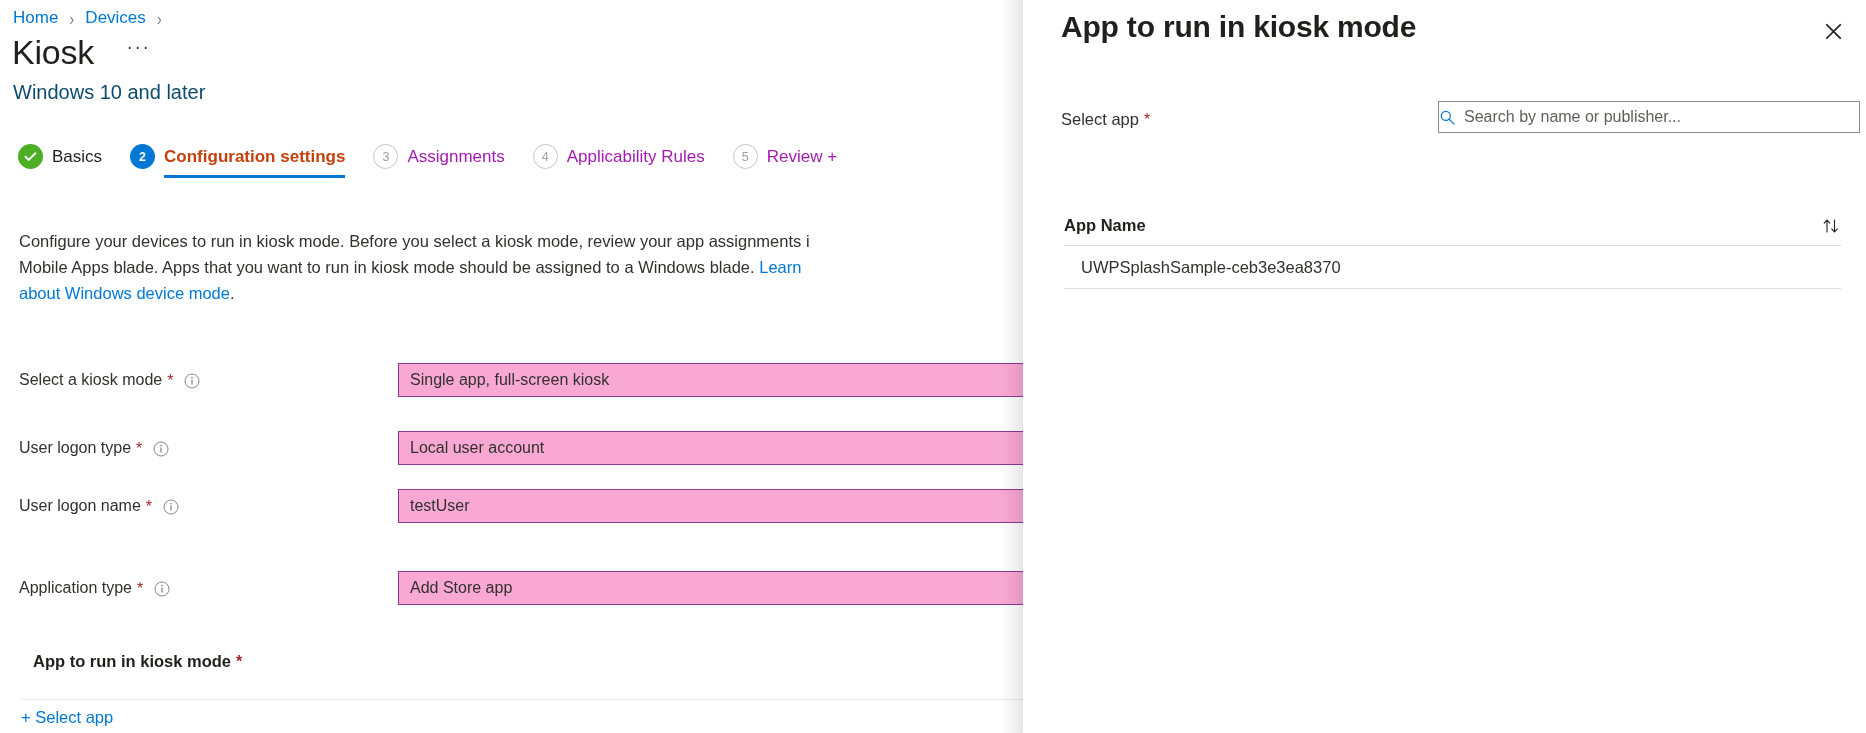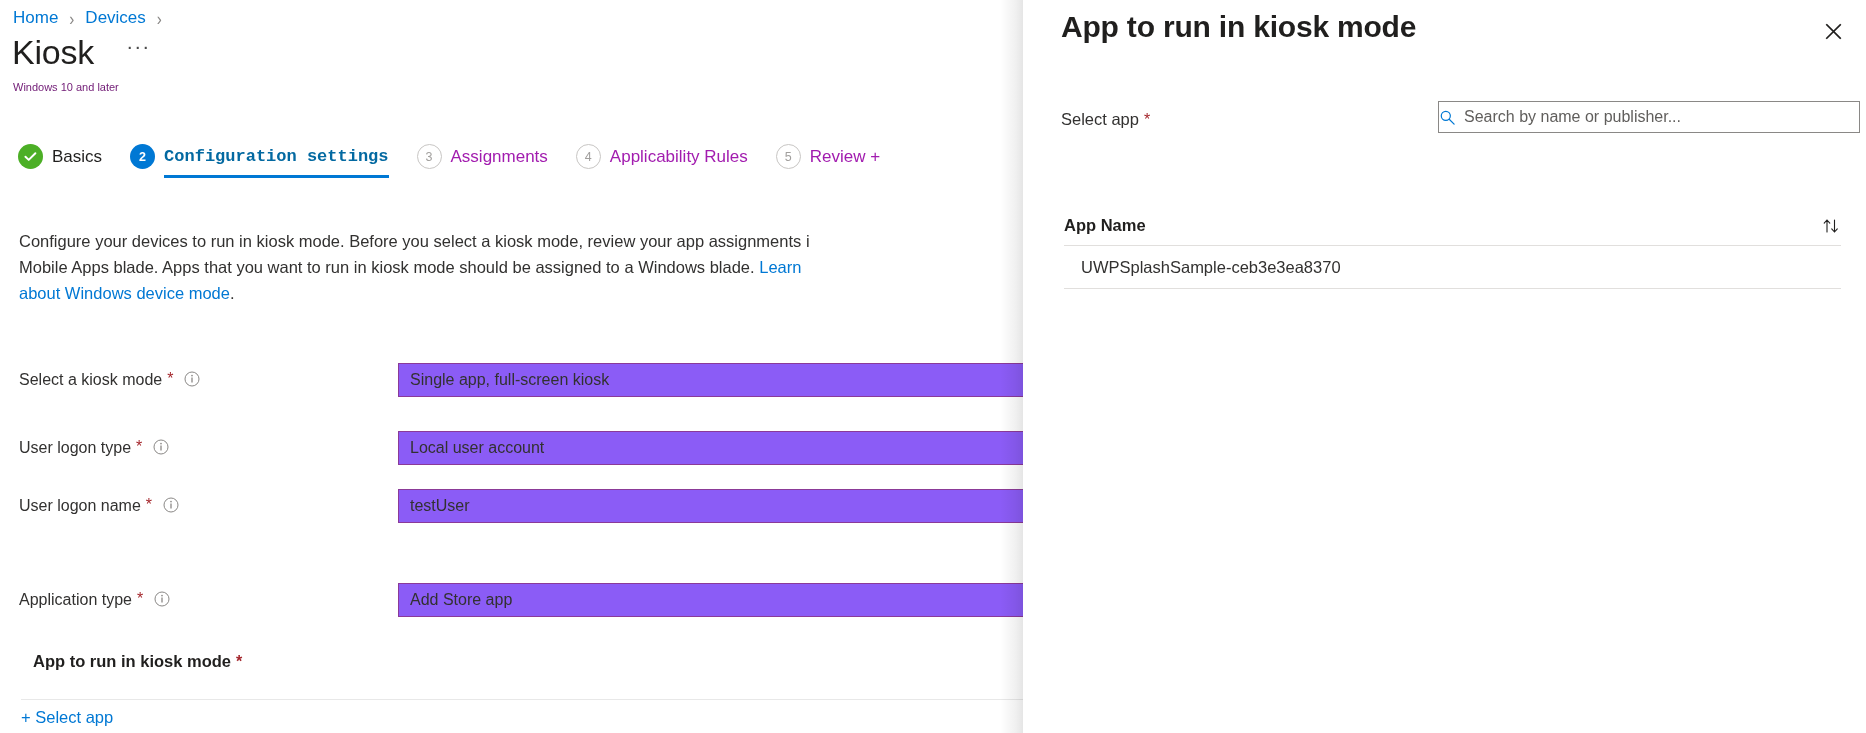--- a/index.html
+++ b/index.html
@@ -64,22 +64,22 @@
     letter-spacing: 1px;
     line-height: 20px;
     padding: 4px 6px;
     cursor: pointer;
     position: relative;
     top: -6px;
   }
   .page-sub {
     position: absolute;
     left: 13px; top: 81px;
-    font-size: 11px;
-    color: #701a75;
+    font-size: 20px;
+    color: #0c4a6e;
   }
 
   
   .steps {
     position: absolute;
     left: 18px; top: 144px;
     display: flex;
     align-items: flex-start;
     white-space: nowrap;
   }
@@ -106,21 +106,21 @@
   .badge-done svg { display: block; }
   .badge-active { background: #0078d4; color: #ffffff; }
   .badge-idle {
     background: #ffffff;
     color: #a19f9d;
     border: 1px solid #c8c6c4;
     font-weight: 400;
     font-size: 12.5px;
   }
   .step-label { font-size: 17px; color: #201f1e; }
-  .step.is-active .step-label { font-weight: 600; color: #0369a1; font-family: Liberation Mono, monospace; }
+  .step.is-active .step-label { font-weight: 600; color: #c2410c; }
   .step.is-idle .step-label { color: #a21caf; }
   .step.is-active::after {
     content: "";
     position: absolute;
     left: 34px; right: 0; bottom: 0;
     height: 3px;
     background: #0078d4;
   }
 
   
@@ -143,37 +143,37 @@
     height: 34px;
     display: flex;
     align-items: center;
   }
   .flabel {
     position: absolute;
     left: 19px;
     font-size: 16px;
     color: #323130;
     display: flex;
-    align-items: flex-start;
+    align-items: flex-end;
     white-space: nowrap;
   }
   .req { color: #a4262c; margin-left: 5px; font-size: 16px; line-height: 1; }
   .info-icon {
     margin-left: 11px;
     width: 16px; height: 16px;
     display: inline-block;
     flex: none;
   }
   .fctrl {
     position: absolute;
     left: 398px;
     width: 700px;
     height: 34px;
     border: 1px solid #8b3a98;
-    background: #8b5cf6;
+    background: #f9a8d4;
     display: flex;
     align-items: center;
     padding: 0 11px;
     font-size: 16px;
     color: #323130;
   }
 
   
   .section-head {
     position: absolute;
@@ -395,21 +395,21 @@
               <circle cx="8" cy="4.6" r="0.85" fill="#8a8886"></circle>
               <rect x="7.35" y="6.5" width="1.3" height="5" fill="#8a8886"></rect>
             </svg>
           </span>
         </div>
         <div class="fctrl">
           <span>testUser</span>
         </div>
       </div>
 
-      <div class="frow" style="top:571px;margin-top:12px;">
+      <div class="frow" style="top:571px;">
         <div class="flabel">
           <span>Application type</span>
           <span class="req">*</span>
           <span class="info-icon">
             <svg width="16" height="16" viewBox="0 0 16 16" aria-hidden="true">
               <circle cx="8" cy="8" r="7" fill="none" stroke="#8a8886" stroke-width="1"></circle>
               <circle cx="8" cy="4.6" r="0.85" fill="#8a8886"></circle>
               <rect x="7.35" y="6.5" width="1.3" height="5" fill="#8a8886"></rect>
             </svg>
           </span>

